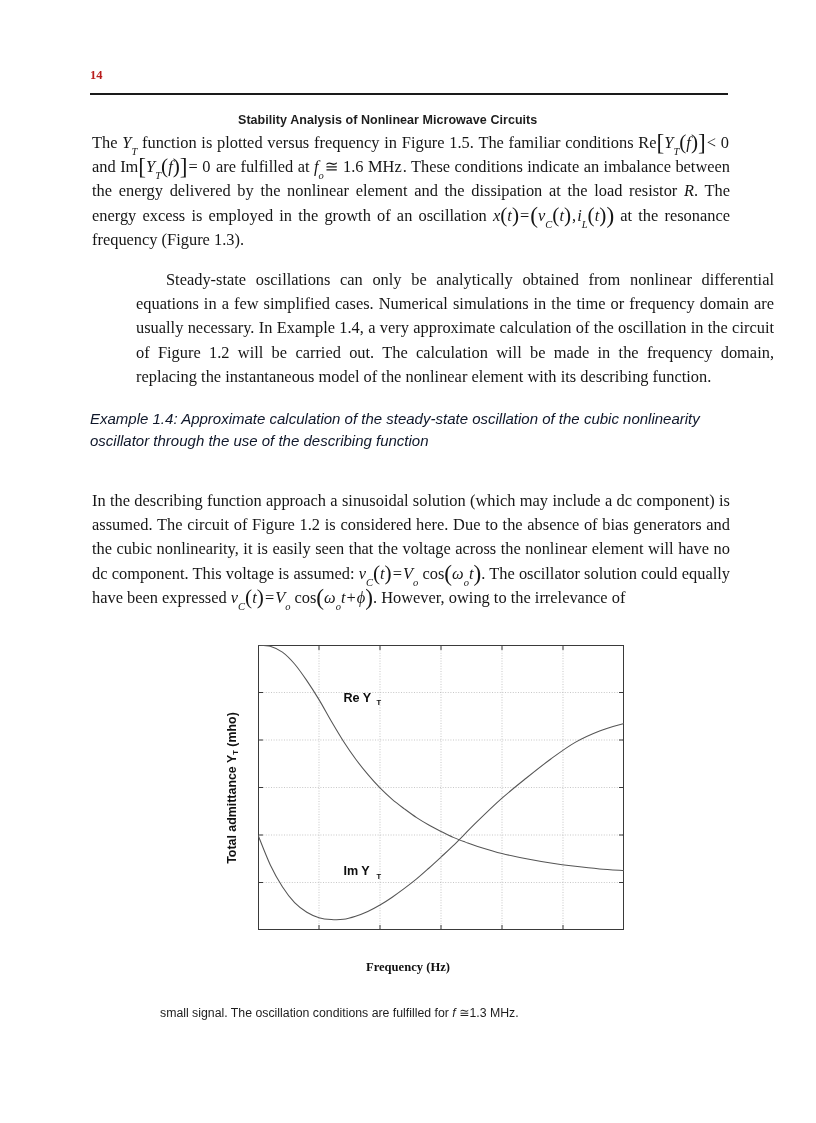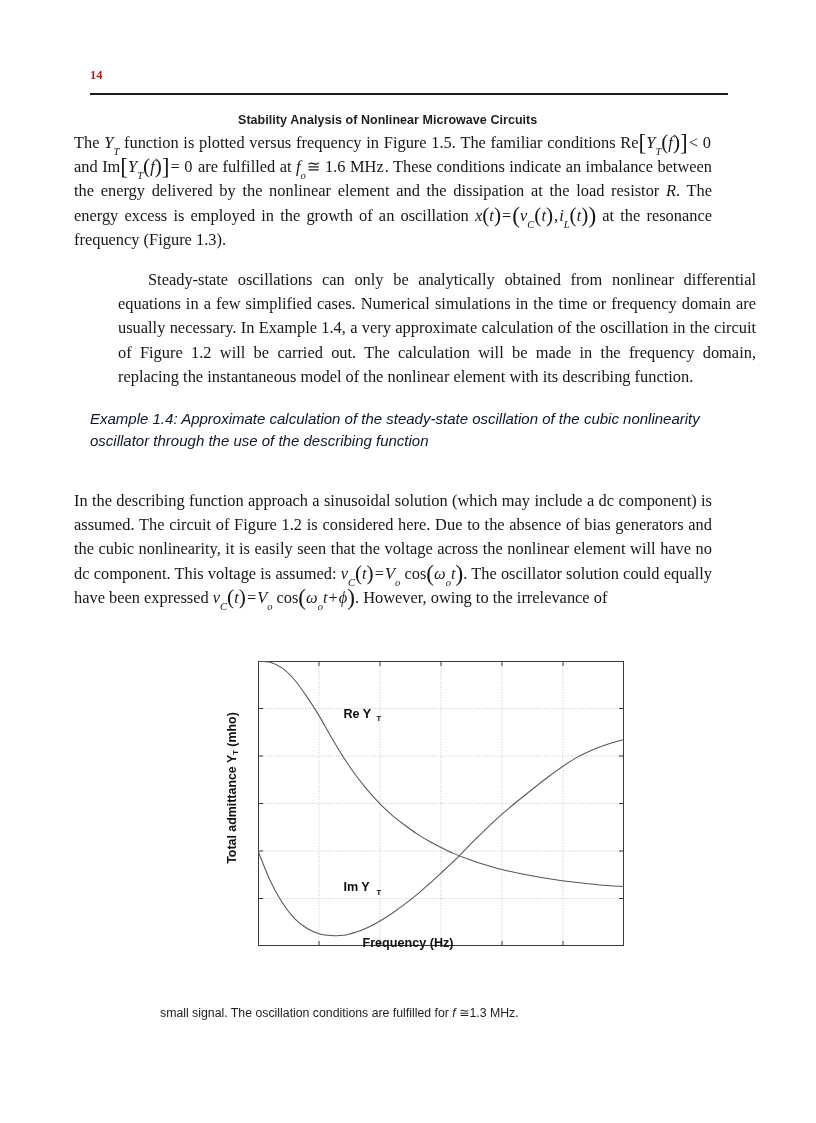--- a/index.html
+++ b/index.html
@@ -57,21 +57,21 @@
     left: 90px;
     top: 93px;
     width: 638px;
     height: 1.6px;
     background: #1a1a1a;
   }
 
   
   .body-block {
     position: absolute;
-    left: 74px;
+    left: 92px;
     width: 638px;
     font-size: 16.4px;
     line-height: 24.2px;
     text-align: justify;
     color: #161616;
   }
   .body-block p {
     margin: 0;
   }
   .body-block p.indent {
@@ -155,32 +155,32 @@
     white-space: nowrap;
   }
   .ylabel .sub {
     font-size: 0.62em;
     position: relative;
     bottom: -0.3em;
   }
   .xlabel {
     position: absolute;
     left: 0;
-    top: 291px;
+    top: 315px;
     width: 436px;
     text-align: center;
-    font-family: Liberation Sans, sans-serif;
+    font-family: Liberation Serif, serif;
     font-weight: bold;
     font-size: 12.6px;
     color: #111;
   }
   .plot-wrap {
     position: absolute;
     left: 49px;
-    top: 16px;
+    top: 0px;
     width: 366px;
     height: 251px;
     padding-left: 19px;
   }
   .plot-svg {
     display: block;
   }
   .tick-x, .tick-y {
     font-family: "DejaVu Sans Mono", monospace;
     font-size: 7px;

